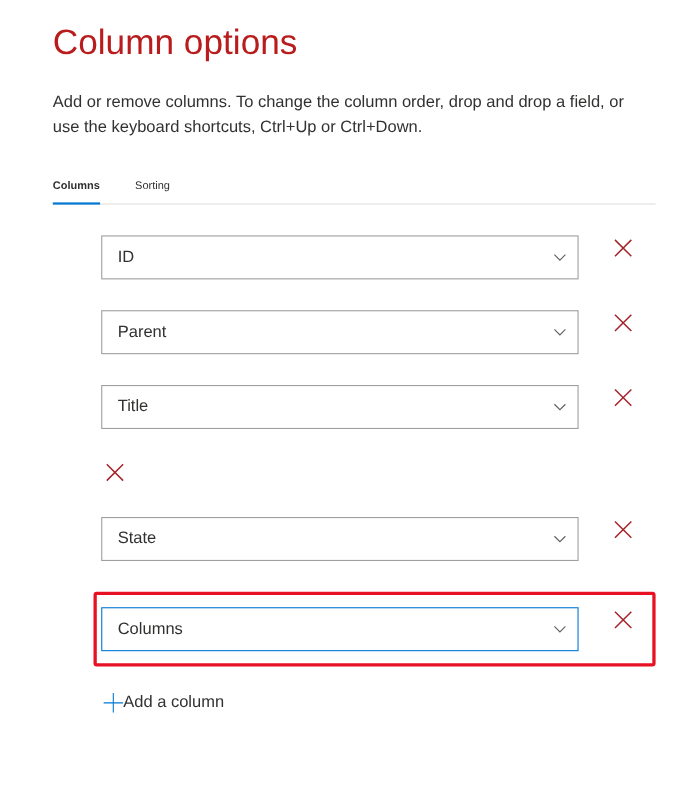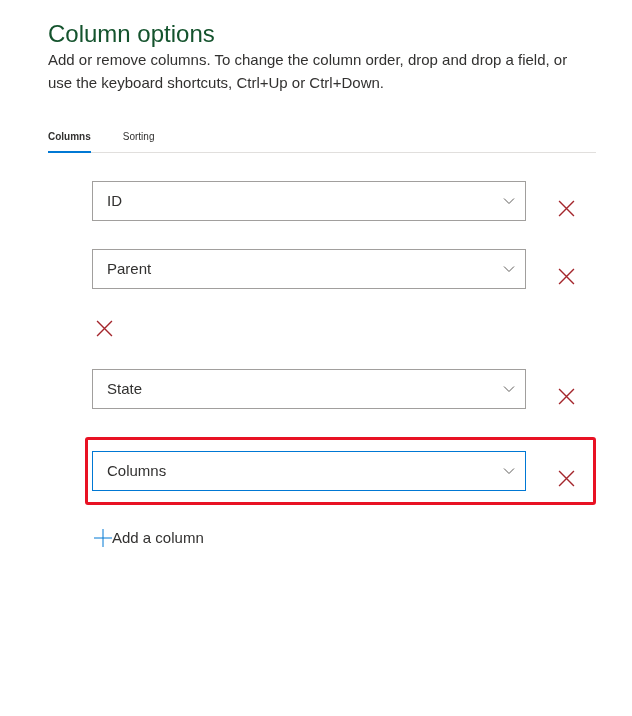--- a/index.html
+++ b/index.html
@@ -9,23 +9,24 @@
     }
     body {
       font-family: 'Segoe UI', -apple-system, sans-serif;
       background: #ffffff;
       width: 632px;
       height: 716px;
       padding: 20px 36px 20px 48px;
       color: #323130;
     }
     .title {
-      font-size: 24px;
+      font-size: 32px;
       font-weight: 300;
-      color: #14532d;
+      color: #b91c1c;
+      margin-bottom: 24px;
       letter-spacing: 0;
     }
     .description {
       font-size: 15px;
       color: #323130;
       line-height: 1.55;
       margin-bottom: 36px;
       max-width: 530px;
     }
     .tabs {
@@ -51,21 +52,21 @@
       left: 0;
       right: 0;
       height: 2px;
       background: #0078d4;
     }
     .columns-list {
       margin-left: 44px;
     }
     .column-row {
       display: flex;
-      align-items: flex-end;
+      align-items: flex-start;
       margin-bottom: 28px;
       gap: 28px;
     }
     .column-row.highlighted {
       border: 3px solid #e81123;
       border-radius: 3px;
       padding: 11px 4px;
       margin-left: -7px;
       margin-bottom: 24px;
     }
@@ -180,20 +181,37 @@
     </div>
     <div class="remove-btn">
       <span>
         <svg viewBox="0 0 16 16">
             <path d="M1 1 L15 15 M15 1 L1 15" stroke="#a4262c" stroke-width="1.3"></path>
           </svg>
       </span>
     </div>
   </div>
 
+  <div class="column-row">
+    <div class="dropdown">
+      <span class="dropdown-label">Title</span>
+      <span class="chevron-icon">
+        <svg viewBox="0 0 12 12">
+            <path d="M1 3.5 L6 8.5 L11 3.5" fill="none" stroke="#605e5c" stroke-width="1"></path>
+          </svg>
+      </span>
+    </div>
+    <div class="remove-btn">
+      <span>
+        <svg viewBox="0 0 16 16">
+            <path d="M1 1 L15 15 M15 1 L1 15" stroke="#a4262c" stroke-width="1.3"></path>
+          </svg>
+      </span>
+    </div>
+  </div>
 
   <div class="column-row">
     <div class="remove-btn">
       <span>
         <svg viewBox="0 0 16 16">
             <path d="M1 1 L15 15 M15 1 L1 15" stroke="#a4262c" stroke-width="1.3"></path>
           </svg>
       </span>
     </div>
   </div>

